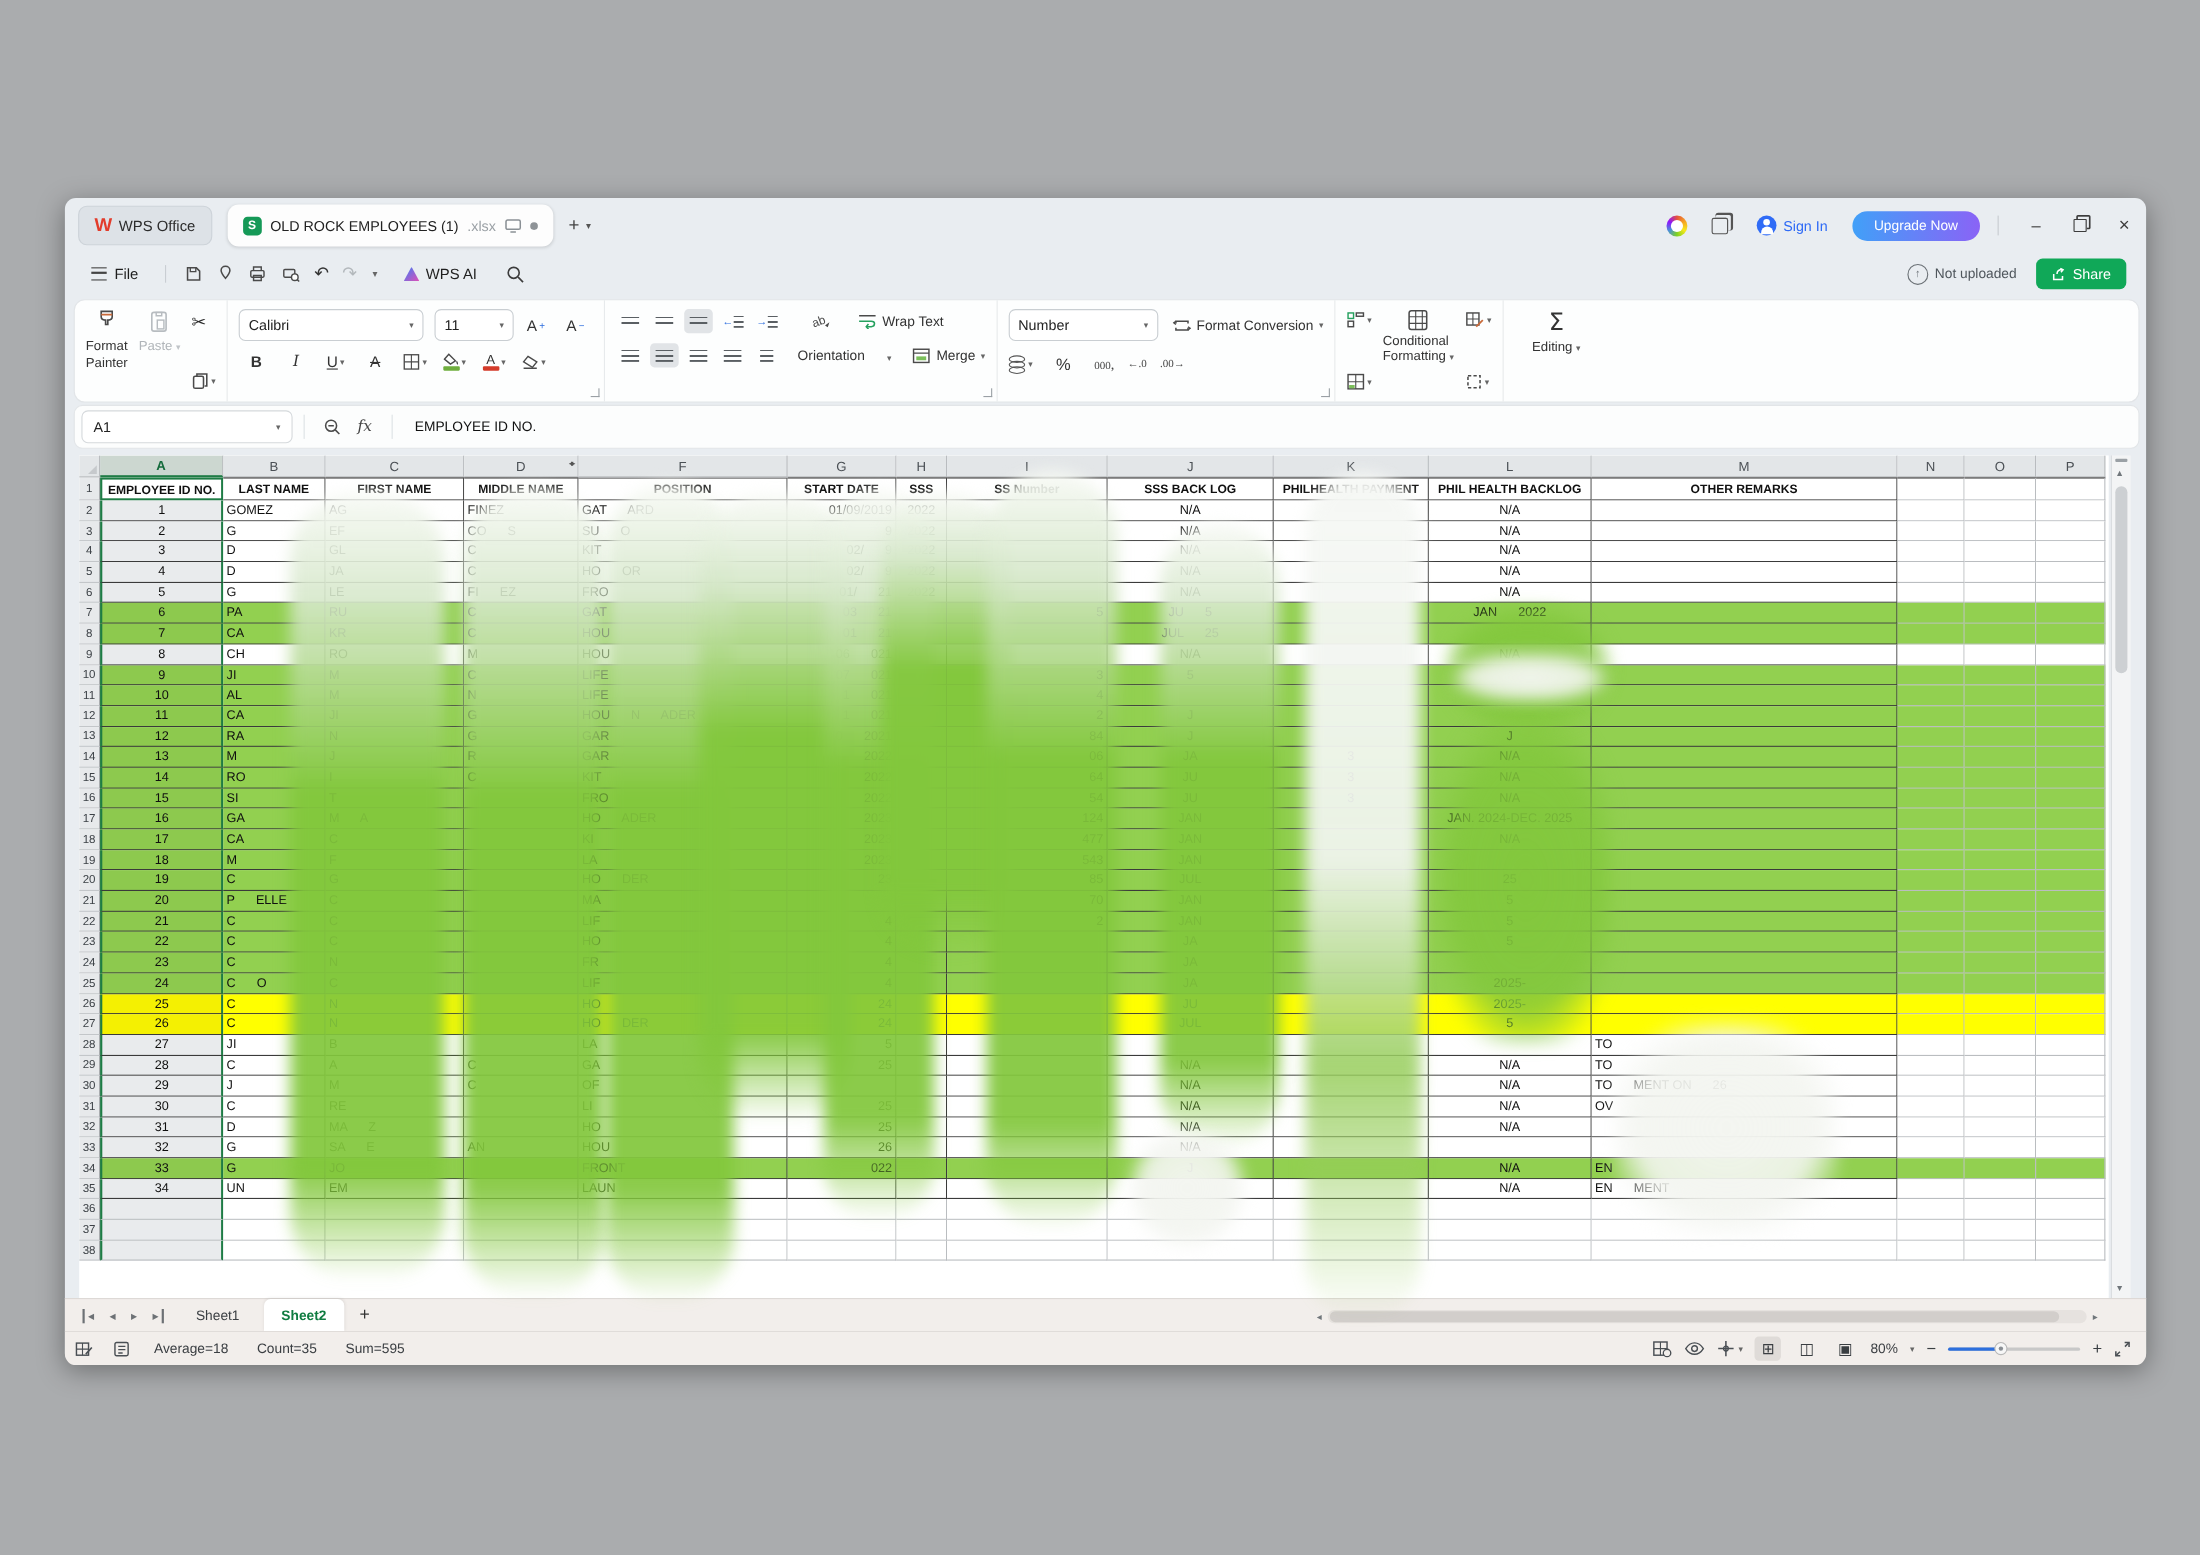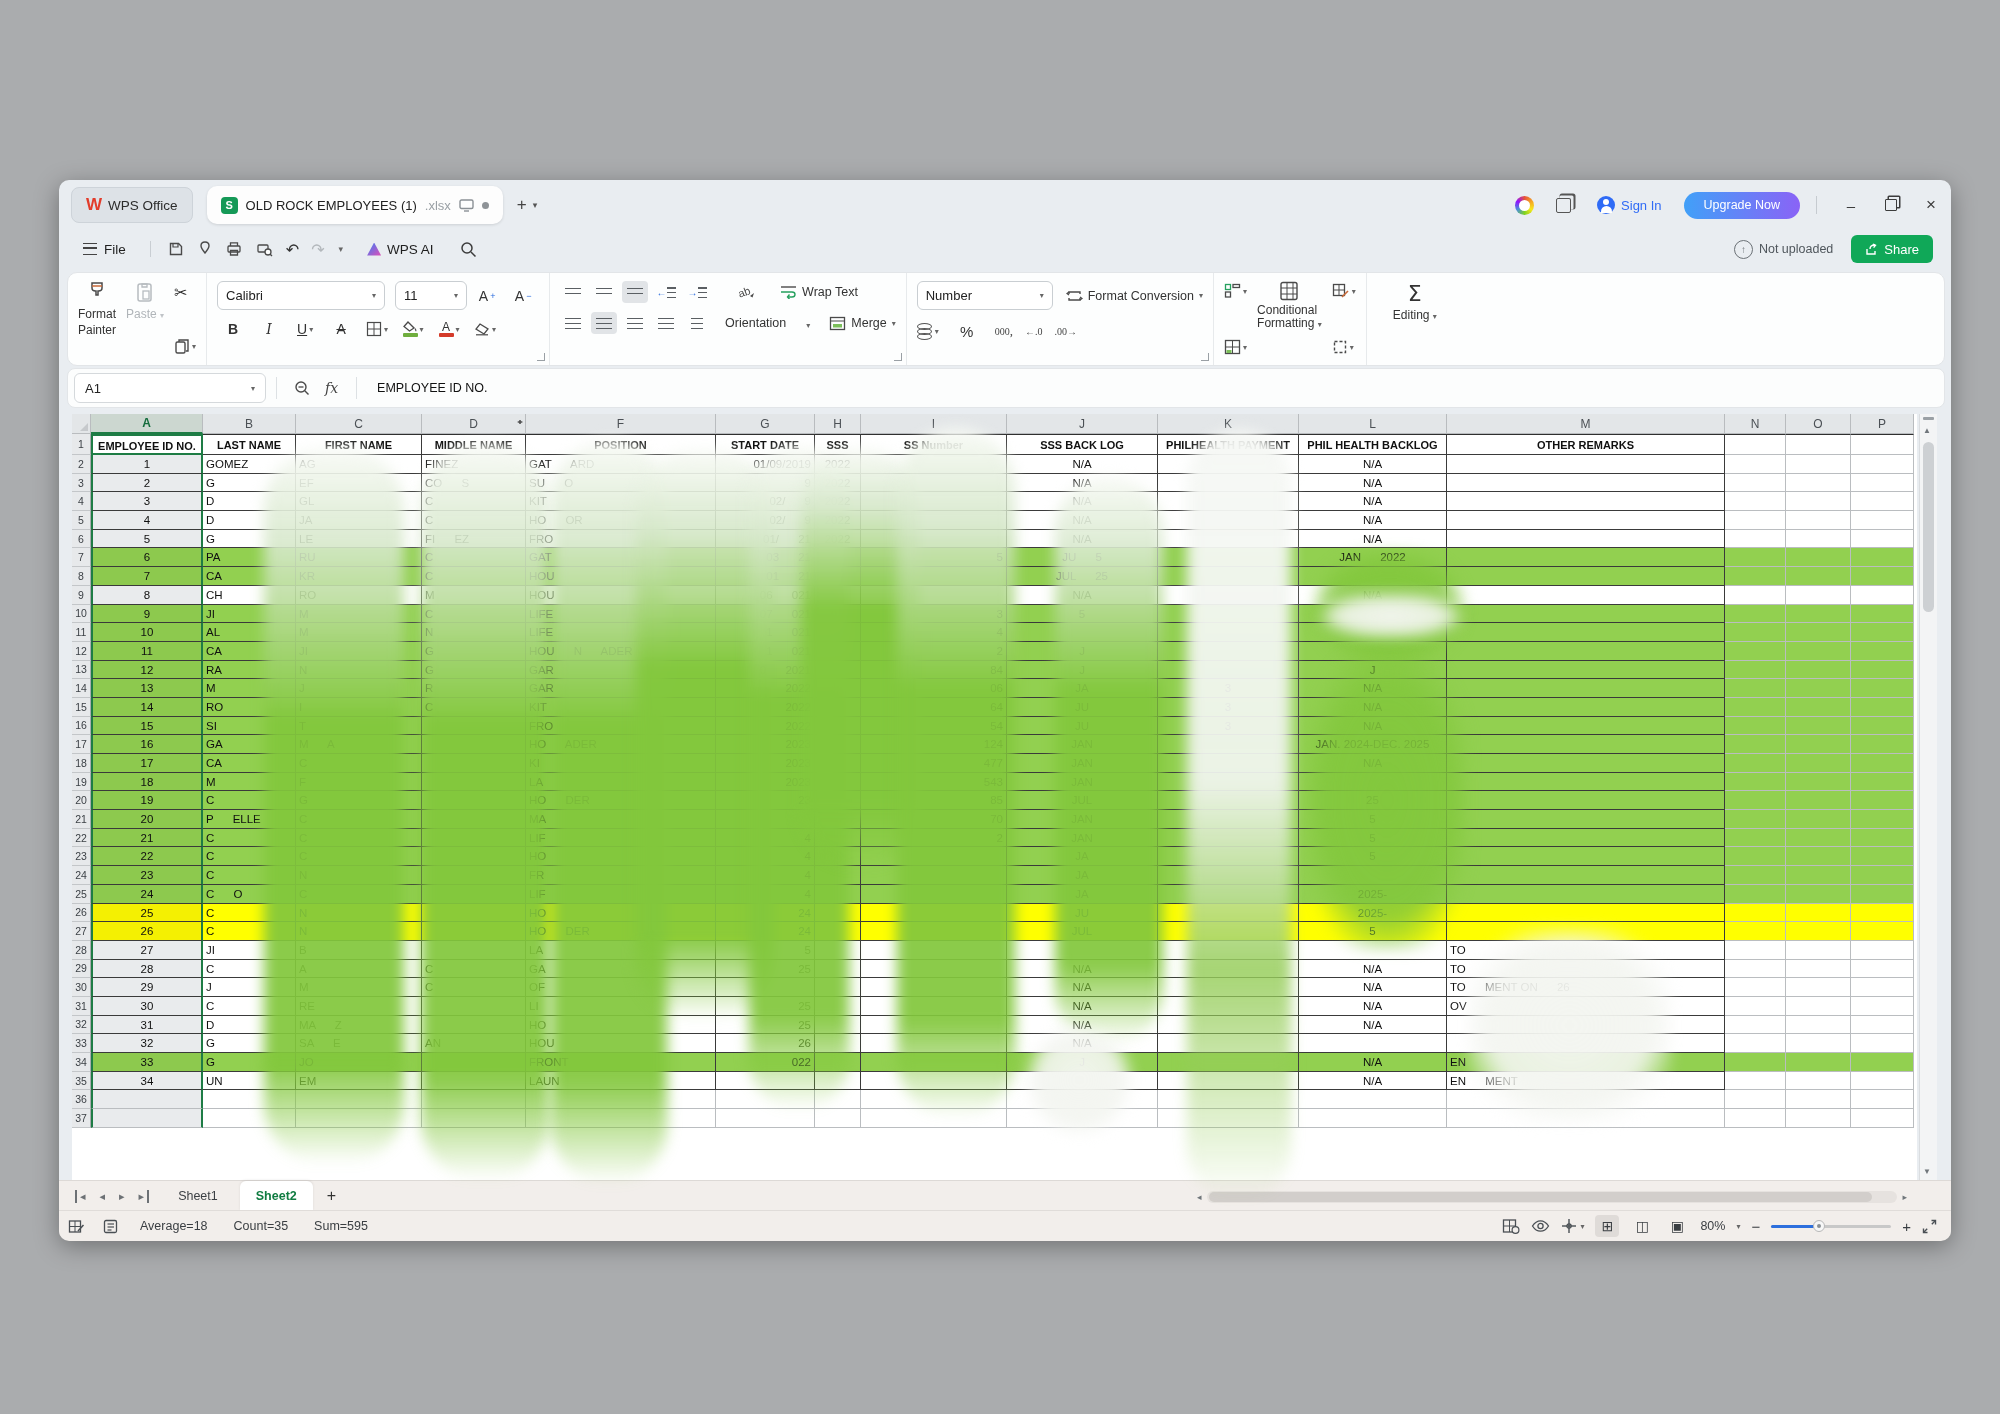--- a/index.html
+++ b/index.html
@@ -1196,20 +1196,38 @@
           <div class="cell c-h blite" style="width: 46px; text-align: center;"></div>
           <div class="cell c-i blite" style="width: 146px; text-align: right;"></div>
           <div class="cell c-j blite" style="width: 151px; text-align: center;"></div>
           <div class="cell c-k blite" style="width: 141px; text-align: center;"></div>
           <div class="cell c-l blite" style="width: 148px; text-align: center;"></div>
           <div class="cell c-m blite" style="width: 278px; text-align: left;"></div>
           <div class="cell c-n blite" style="width: 61px; text-align: left;"></div>
           <div class="cell c-o blite" style="width: 65px; text-align: left;"></div>
           <div class="cell c-p blite" style="width: 63px; text-align: left;"></div>
         </div>
+        <div class="grow">
+          <div class="rowh">38</div>
+          <div class="cell c-a blite" style="width: 112px; text-align: center;"></div>
+          <div class="cell c-b blite" style="width: 93px; text-align: left;"></div>
+          <div class="cell c-c blite" style="width: 126px; text-align: left;"></div>
+          <div class="cell c-d blite" style="width: 104px; text-align: left;"></div>
+          <div class="cell c-f blite" style="width: 190px; text-align: left;"></div>
+          <div class="cell c-g blite" style="width: 99px; text-align: right;"></div>
+          <div class="cell c-h blite" style="width: 46px; text-align: center;"></div>
+          <div class="cell c-i blite" style="width: 146px; text-align: right;"></div>
+          <div class="cell c-j blite" style="width: 151px; text-align: center;"></div>
+          <div class="cell c-k blite" style="width: 141px; text-align: center;"></div>
+          <div class="cell c-l blite" style="width: 148px; text-align: center;"></div>
+          <div class="cell c-m blite" style="width: 278px; text-align: left;"></div>
+          <div class="cell c-n blite" style="width: 61px; text-align: left;"></div>
+          <div class="cell c-o blite" style="width: 65px; text-align: left;"></div>
+          <div class="cell c-p blite" style="width: 63px; text-align: left;"></div>
+        </div>
       </div>
   </div>
 
   <div class="sm smg" style="left:205px;top:268px;width:140px;height:716px;"></div>
   <div class="sm smg" style="left:362px;top:264px;width:128px;height:736px;"></div>
   <div class="sm smg" style="left:492px;top:260px;width:116px;height:744px;"></div>
   <div class="sm smg" style="left:577px;top:270px;width:138px;height:570px;"></div>
   <div class="sm smg" style="left:690px;top:266px;width:100px;height:664px;"></div>
   <div class="sm smg" style="left:742px;top:268px;width:118px;height:420px;"></div>
   <div class="sm smg" style="left:838px;top:248px;width:118px;height:690px;"></div>

